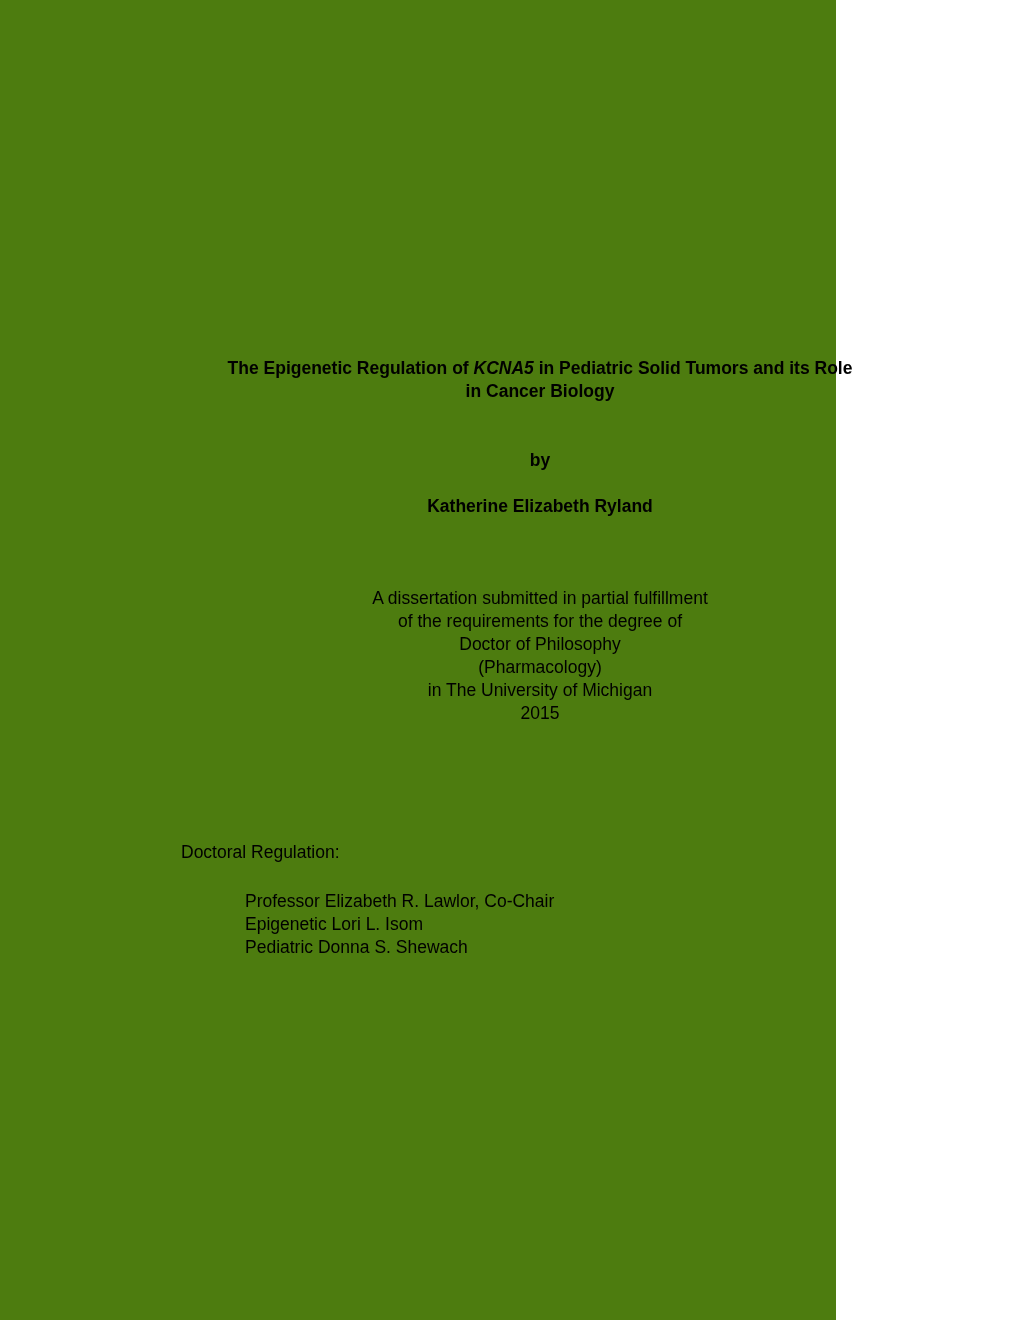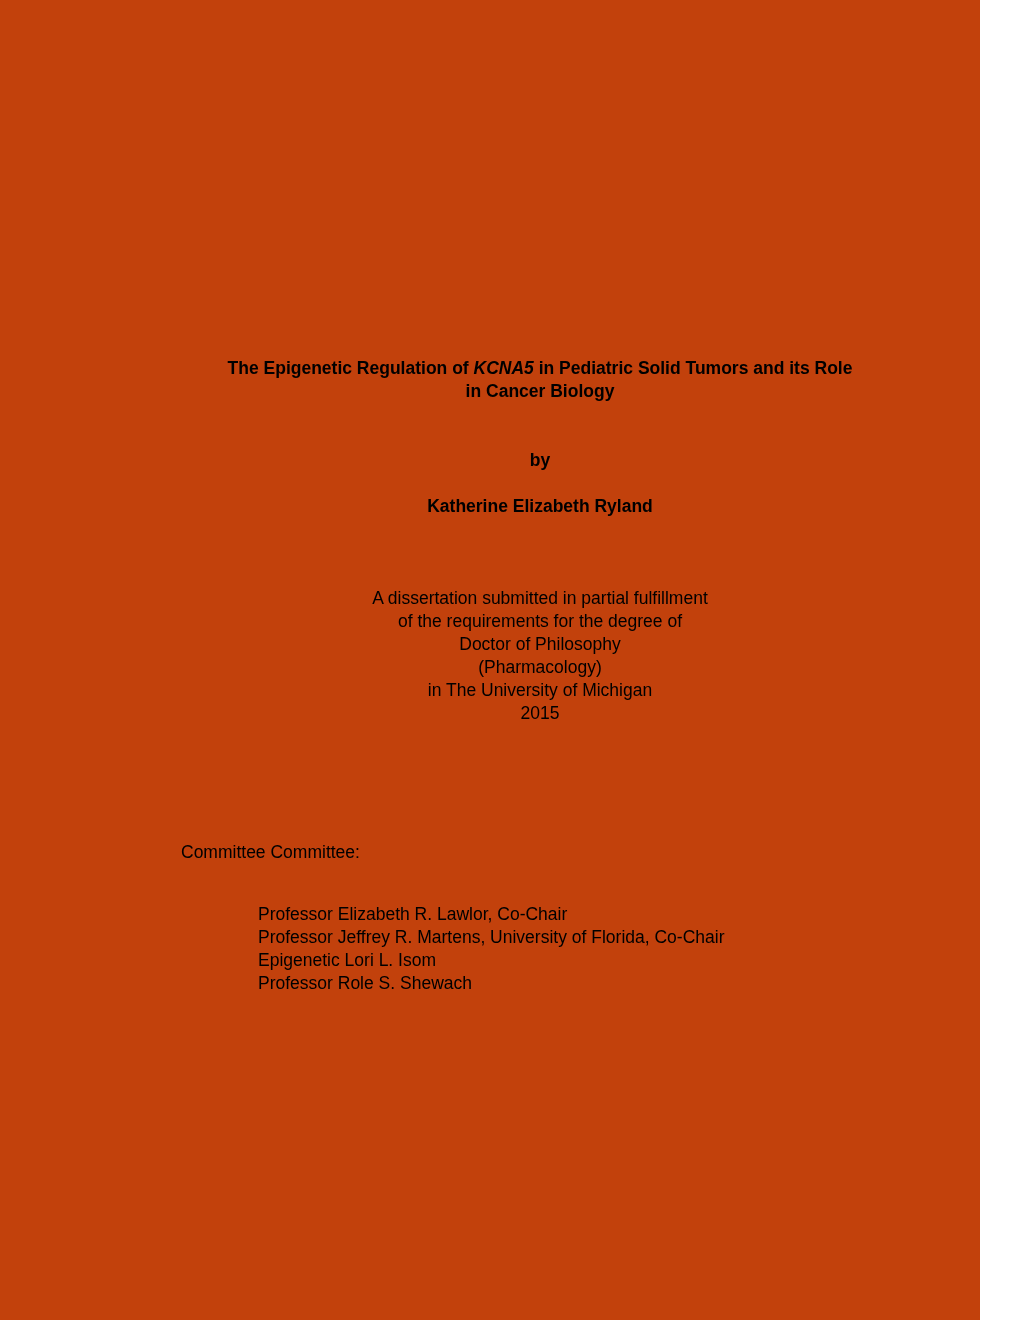--- a/index.html
+++ b/index.html
@@ -12,23 +12,23 @@
       height: 1320px;
       position: relative;
       overflow: hidden;
       font-family: "Liberation Sans", sans-serif;
       color: #000000;
       font-size: 17.5px;
     }
     .page {
       position: absolute;
       left: 0; top: 0;
-      width: 980px;
+      width: 836px;
       height: 1320px;
-      background: #c2410c;
+      background: #4d7c0f;
     }
     .centered {
       position: absolute;
       left: 0;
       width: 1080px;
       text-align: center;
     }
     .title {
       top: 357px;
       font-weight: bold;
@@ -55,21 +55,21 @@
       position: absolute;
       left: 181px;
       top: 841px;
       line-height: 23px;
     }
     .committee-list {
       position: absolute;
       left: 241px;
       top: 886px;
       line-height: 23px;
-      margin: 17px;
+      margin: 4px;
       padding: 0;
       list-style: none;
     }
     .committee-list li { display: block; white-space: nowrap; }
   </style>
 </head>
 <body>
 
 <div class="page">
 
@@ -84,22 +84,21 @@
 
   <div class="centered statement">
     <span class="line">A dissertation submitted in partial fulfillment</span>
     <span class="line">of the requirements for the degree of</span>
     <span class="line">Doctor of Philosophy</span>
     <span class="line">(Pharmacology)</span>
     <span class="line">in The University of Michigan</span>
     <span class="line">2015</span>
   </div>
 
-  <div class="committee-label">Committee Committee:</div>
+  <div class="committee-label">Doctoral Regulation:</div>
 
   <ul class="committee-list">
     <li>Professor Elizabeth R. Lawlor, Co-Chair</li>
-    <li>Professor Jeffrey R. Martens, University of Florida, Co-Chair</li>
     <li>Epigenetic Lori L. Isom</li>
-    <li>Professor Role S. Shewach</li>
+    <li>Pediatric Donna S. Shewach</li>
   </ul>
 
 </div>
 
 </body></html>

